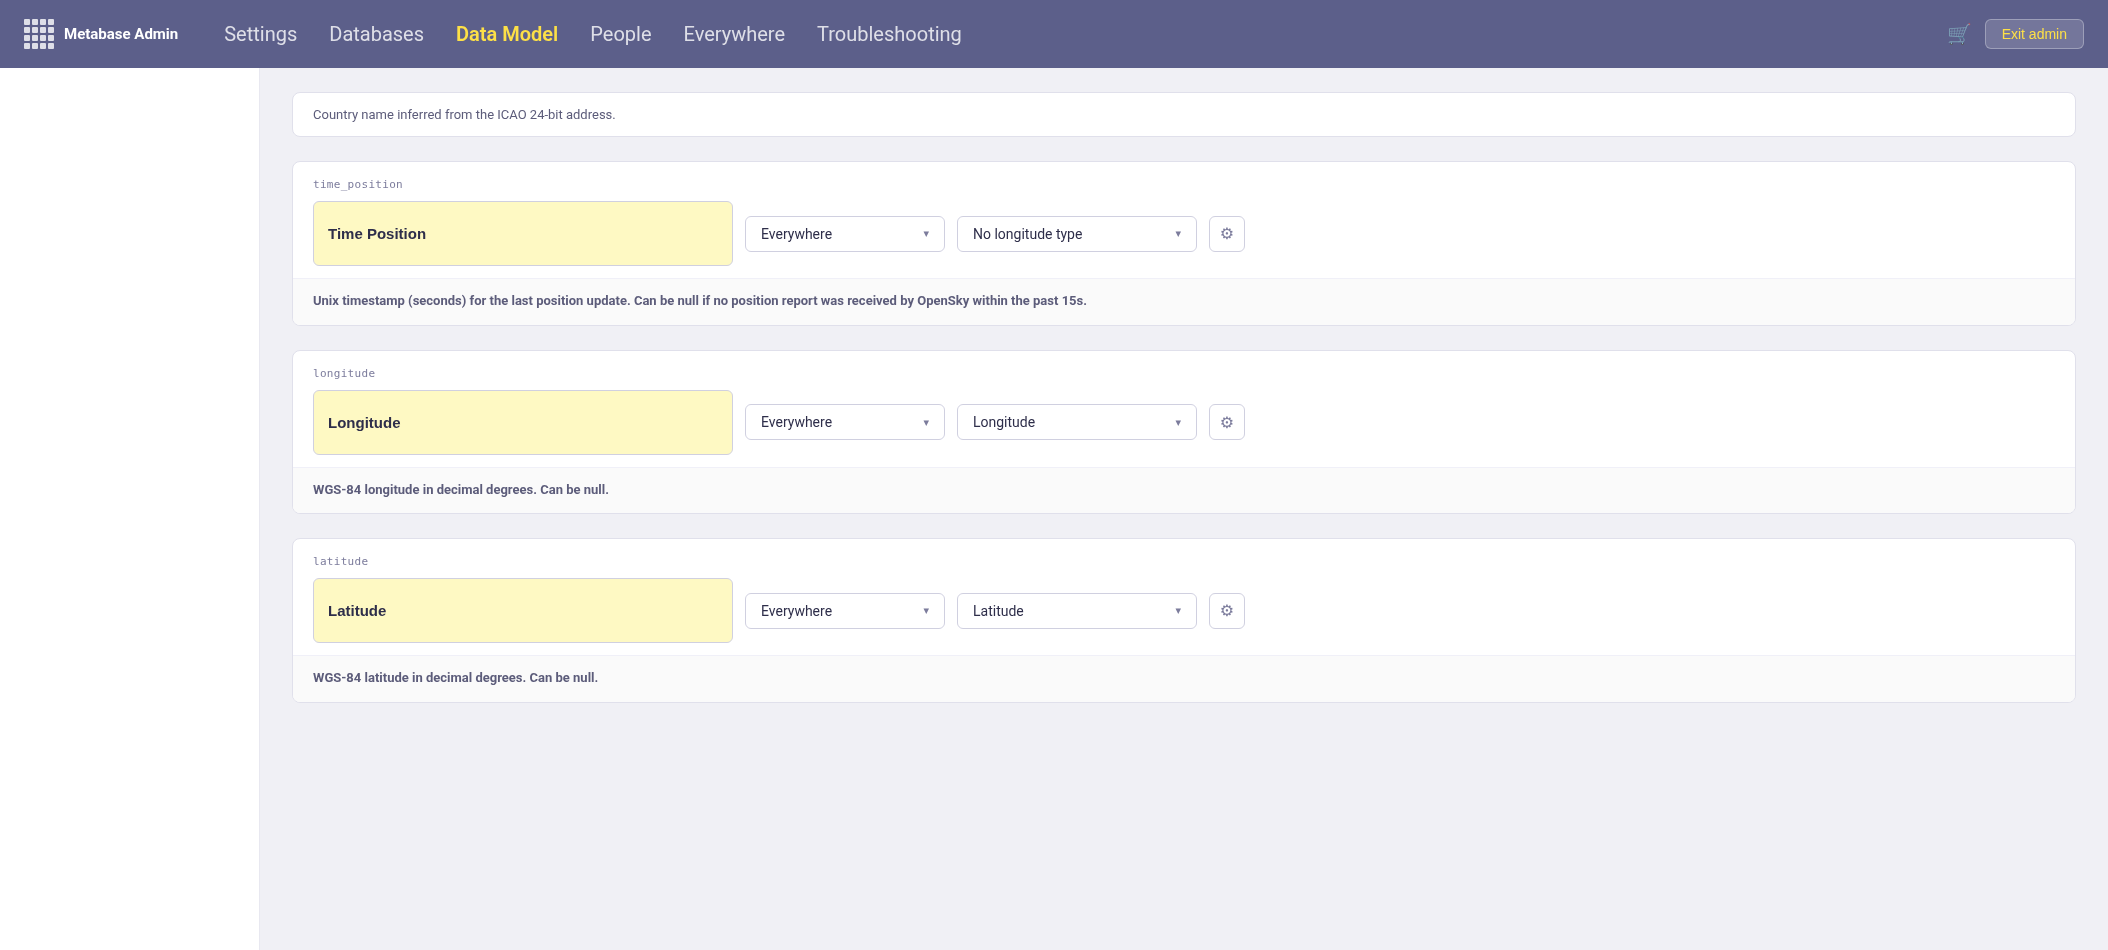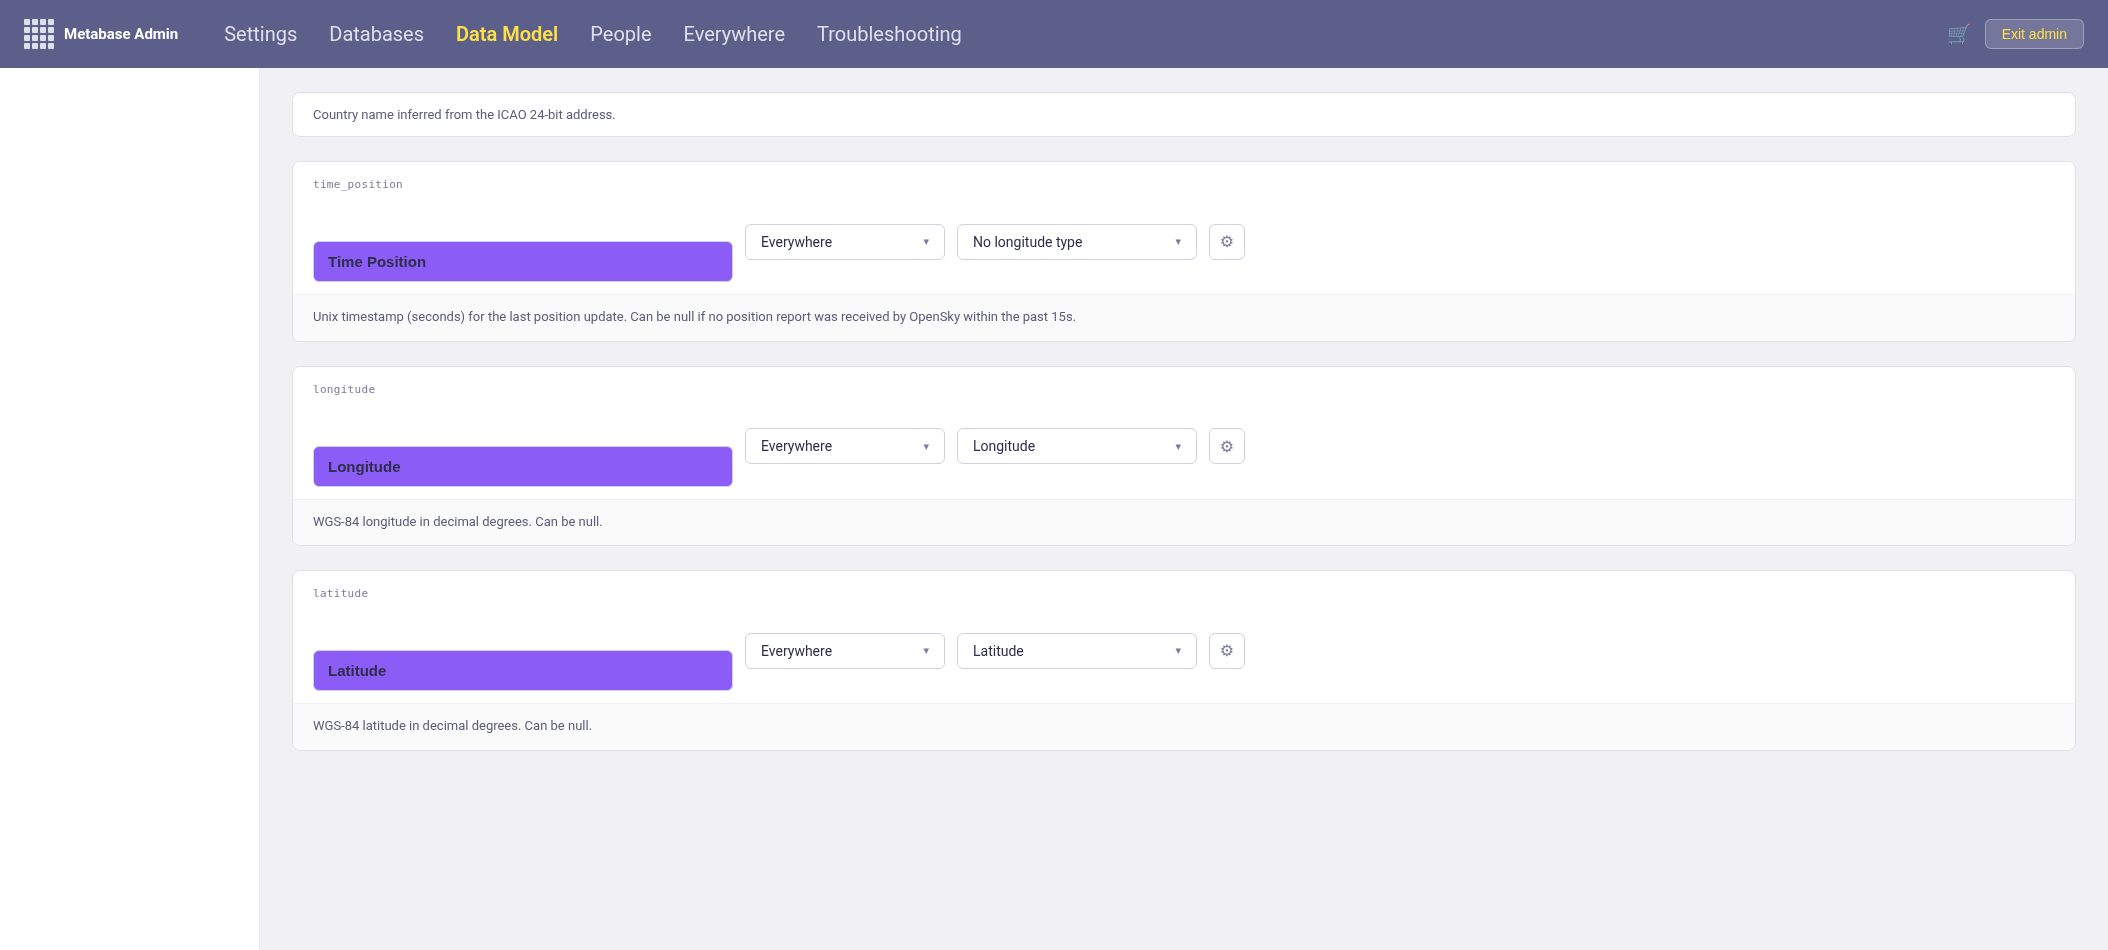--- a/index.html
+++ b/index.html
@@ -116,27 +116,26 @@
       display: flex;
       align-items: center;
       gap: 12px;
       padding-bottom: 12px;
     }
     .field-name-input {
       flex: 1;
       max-width: 420px;
       border: 1px solid #d0d0e0;
       border-radius: 6px;
-      padding: 11px 14px;
+      padding: 23px 14px;
       font-size: 15px;
       font-weight: 700;
       color: #2e2e4a;
-      background: #8b5cf6;
+      background: #fef9c3;
       outline: none;
-      margin-top: 40px;
     }
     .field-select {
       display: flex;
       align-items: center;
       border: 1px solid #d0d0e0;
       border-radius: 6px;
       padding: 9px 15px;
       font-size: 14px;
       color: #2e2e4a;
       background: #fff;
@@ -165,20 +164,21 @@
       font-size: 16px;
       background: #fff;
     }
     .field-description {
       padding: 12px 20px 14px 20px;
       font-size: 13px;
       color: #5c5c7a;
       line-height: 1.5;
       border-top: 1px solid #f0f0f8;
       background: #fafafa;
+      font-weight: bold;
     }
 
     
     .partial-card {
       background: #fff;
       border: 1px solid #e0e0eb;
       border-radius: 8px;
       margin-bottom: 24px;
     }
     .partial-card-desc {

